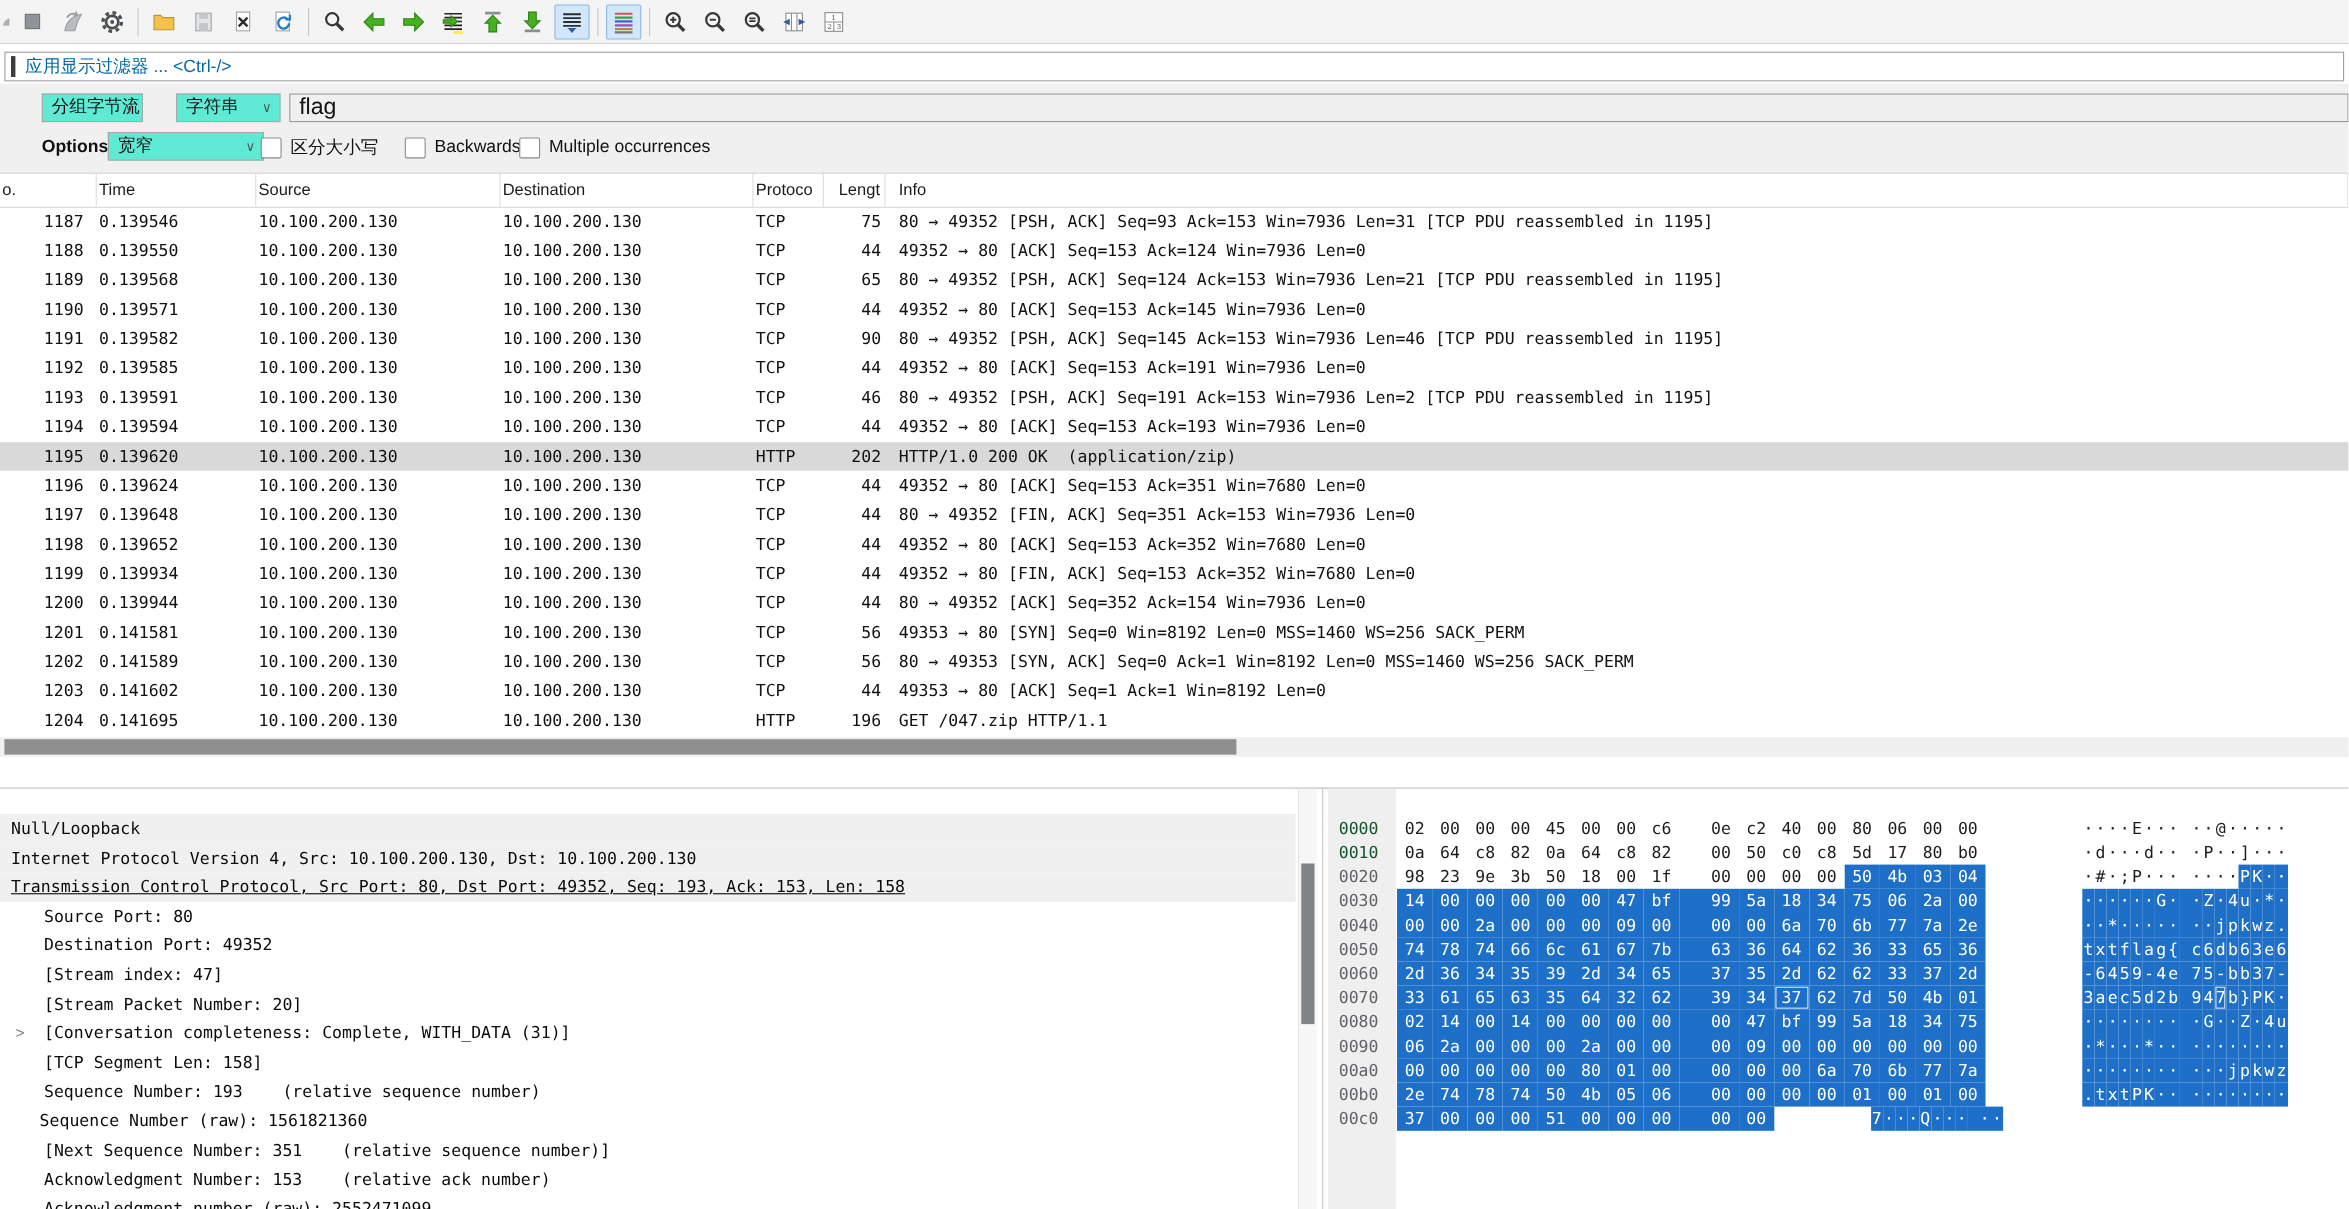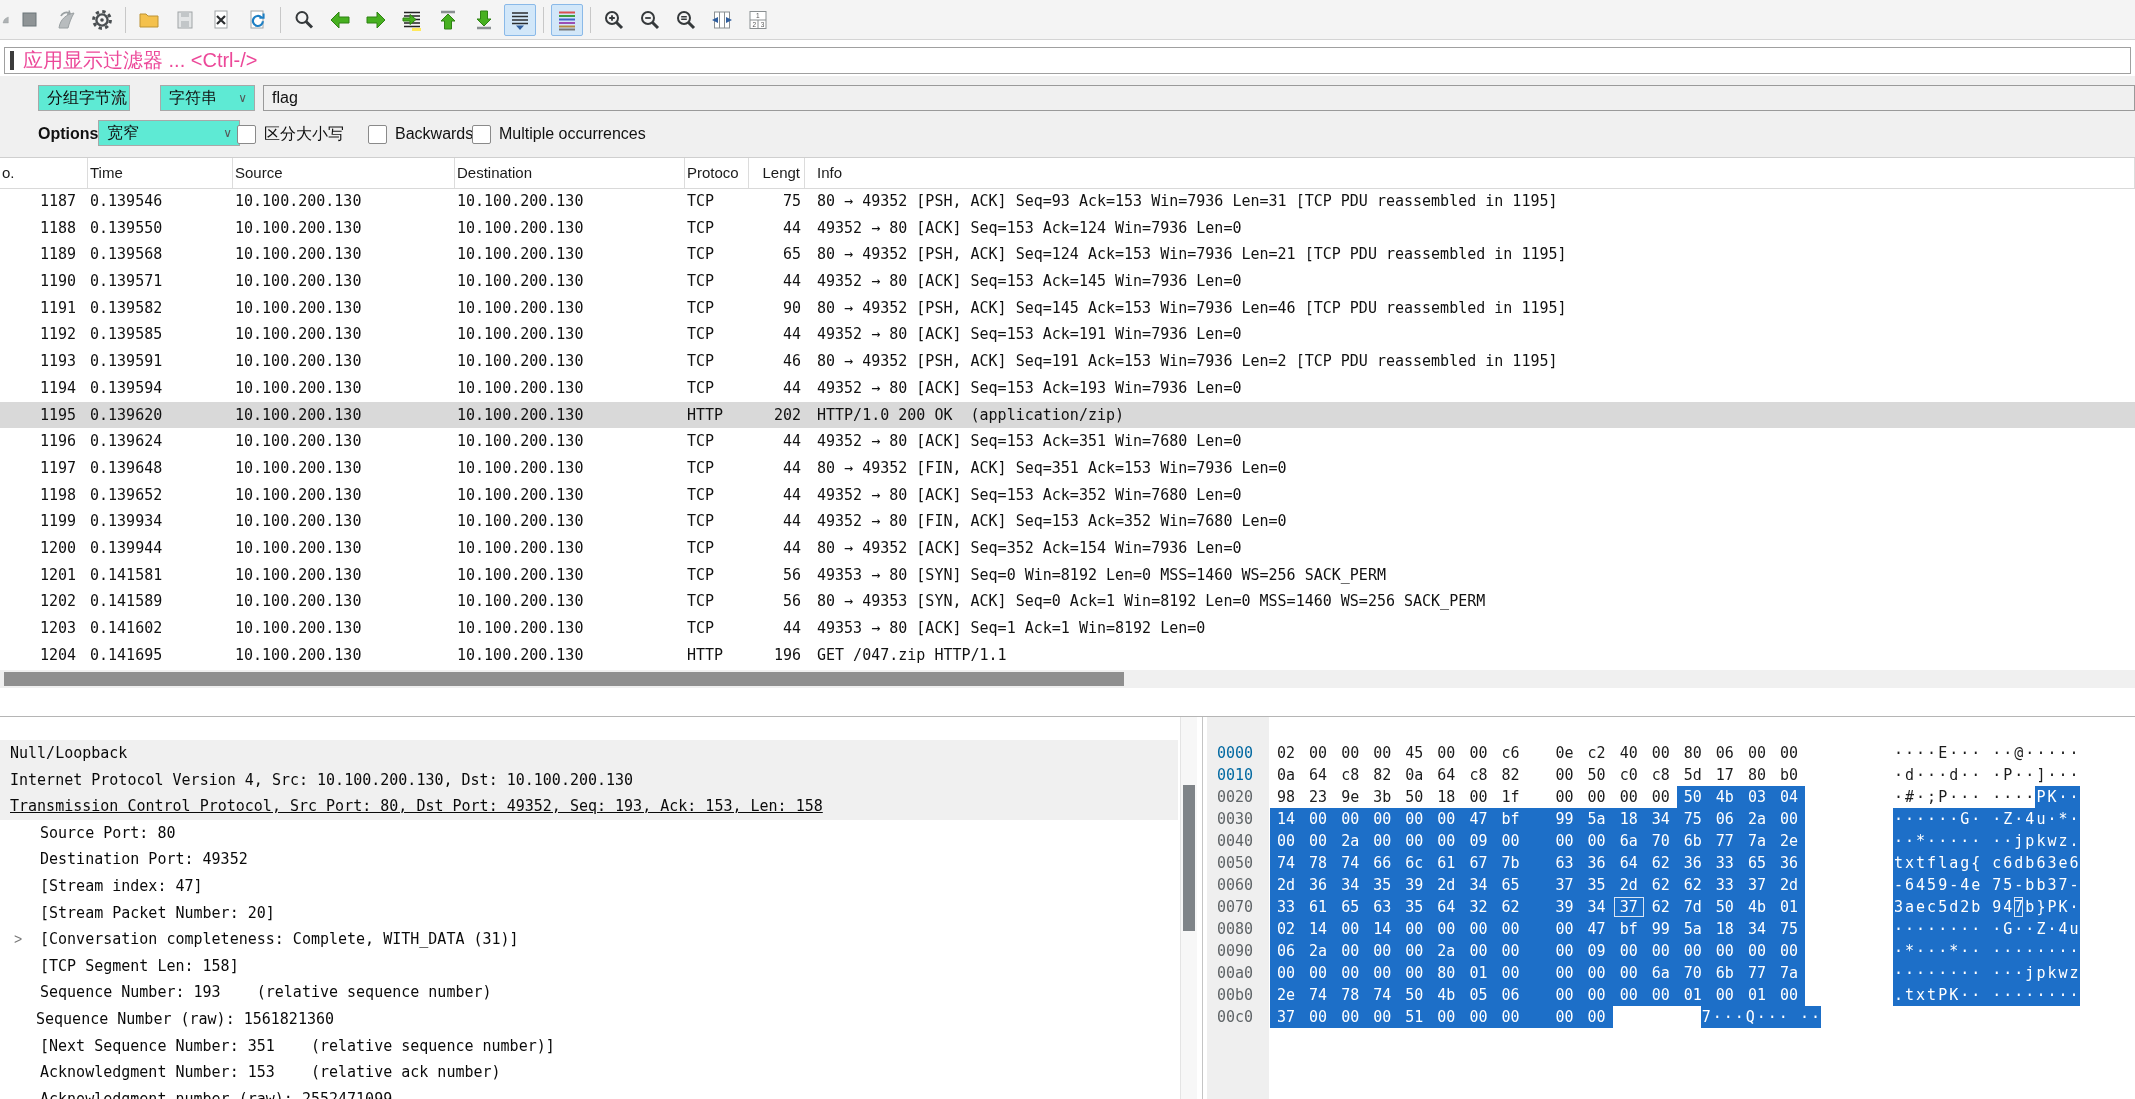--- a/index.html
+++ b/index.html
@@ -11,32 +11,32 @@
   .tb-btn{width:30px;height:30px;display:flex;align-items:center;justify-content:center;
           border:1px solid transparent;border-radius:2px;margin:0 2px;flex:0 0 auto;}
   .tb-btn.active{background:#d2e7f9;border-color:#8ab9e8;}
   .tb-btn.clipped{width:8px;overflow:hidden;margin-left:-2px;}
   .tb-sep{width:0;height:26px;border-left:1px solid #c8c8c8;margin:0 5px;flex:0 0 auto;}
   
   .filter-strip{position:absolute;left:0;top:40px;width:2135px;height:36px;background:#fff;}
   .filter-input{position:absolute;left:4px;right:4px;top:7px;height:25px;background:#fff;
                 border:1px solid #a0a0a0;display:flex;align-items:center;}
   .filter-bm{width:4px;height:19px;background:#3c3c3c;margin-left:5px;}
-  .filter-ph{color:#ec4899;font-size:20px;margin-left:9px;white-space:pre;}
+  .filter-ph{color:#0369a1;font-size:16px;margin-left:9px;white-space:pre;}
   
   .find-panel{position:absolute;left:0;top:76px;width:2135px;height:82px;background:#f0f0f0;
               border-bottom:1px solid #cfcfcf;box-sizing:border-box;}
   .dd{position:absolute;height:26px;background:#5eead4;border:1px solid #a8a8a8;box-sizing:border-box;
       font-size:16px;line-height:24px;padding-left:8px;}
   .dd .chev{position:absolute;right:7px;top:0;color:#555;font-size:12px;line-height:24px;}
   .dd1{left:38px;top:9px;width:92px;}
   .dd2{left:160px;top:9px;width:95px;}
   .dd3{left:98px;top:44px;width:142px;}
   .green-input{position:absolute;left:263px;right:0;top:9px;height:26px;border:1px solid #9a9a9a;
-               box-sizing:border-box;font-size:16px;line-height:24px;padding-left:8px;}
+               box-sizing:border-box;font-size:21px;line-height:24px;padding-left:8px;}
   .opt-label{position:absolute;left:38px;top:44px;height:28px;line-height:28px;font-weight:bold;font-size:16px;}
   .cb-wrap{position:absolute;top:44px;height:28px;display:flex;align-items:center;}
   .cb-box{width:17px;height:17px;background:#fff;border:1px solid #8a8a8a;border-radius:2px;flex:0 0 auto;}
   .cb-label{font-size:16px;margin-left:8px;white-space:nowrap;}
   .cbw1{left:237px;} .cbw2{left:368px;} .cbw3{left:472px;}
   
   .pl-header{position:absolute;left:0;top:158px;width:2135px;height:30px;background:#fff;
              border-bottom:1px solid #d9d9d9;display:flex;font-size:15px;line-height:29px;color:#1a1a1a;}
   .hcell{border-right:1px solid #dcdcdc;box-sizing:border-box;padding-left:2px;overflow:hidden;white-space:nowrap;}
   .pl-rows{position:absolute;left:0;top:188px;width:2135px;}
@@ -70,21 +70,21 @@
             border-left:1px solid #e4e4e4;}
   .v-thumb{position:absolute;left:2px;top:68px;width:12px;height:146px;background:#7f8488;}
   .v-split{position:absolute;left:1202px;top:0;width:1px;height:409px;background:#c4c4c4;}
   
   .hex-pane{position:absolute;left:1207px;top:0;width:928px;height:409px;background:#fff;overflow:hidden;}
   .off-strip{position:absolute;left:0;top:0;width:62px;height:409px;background:#efefef;}
   .hex-rows{position:absolute;left:0;top:25px;}
   .hex-row{position:relative;height:22px;line-height:22px;white-space:nowrap;
            font-family:"DejaVu Sans Mono","Liberation Mono",monospace;font-size:15px;color:#1c1c1c;}
   .hx-off{display:inline-block;width:46px;margin-left:10px;margin-right:7px;color:#5f6467;}
-  .hx-off.dim{color:#0369a1;}
+  .hx-off.dim{color:#14532d;}
   .hb{display:inline-block;padding:0 7px;}
   .hb.g8{padding-left:29px;}
   .ac{display:inline-block;padding:0 1px;}
   .ac.a0{margin-left:88px;}
   .ac.g8a{padding-left:11px;}
   .hb.sel,.ac.sel{background:#1d6fc8;color:#fff;}
   .hb.box,.ac.box{outline:1px solid #d9e4f2;outline-offset:-2px;}
 </style>
 </head>
 <body>

